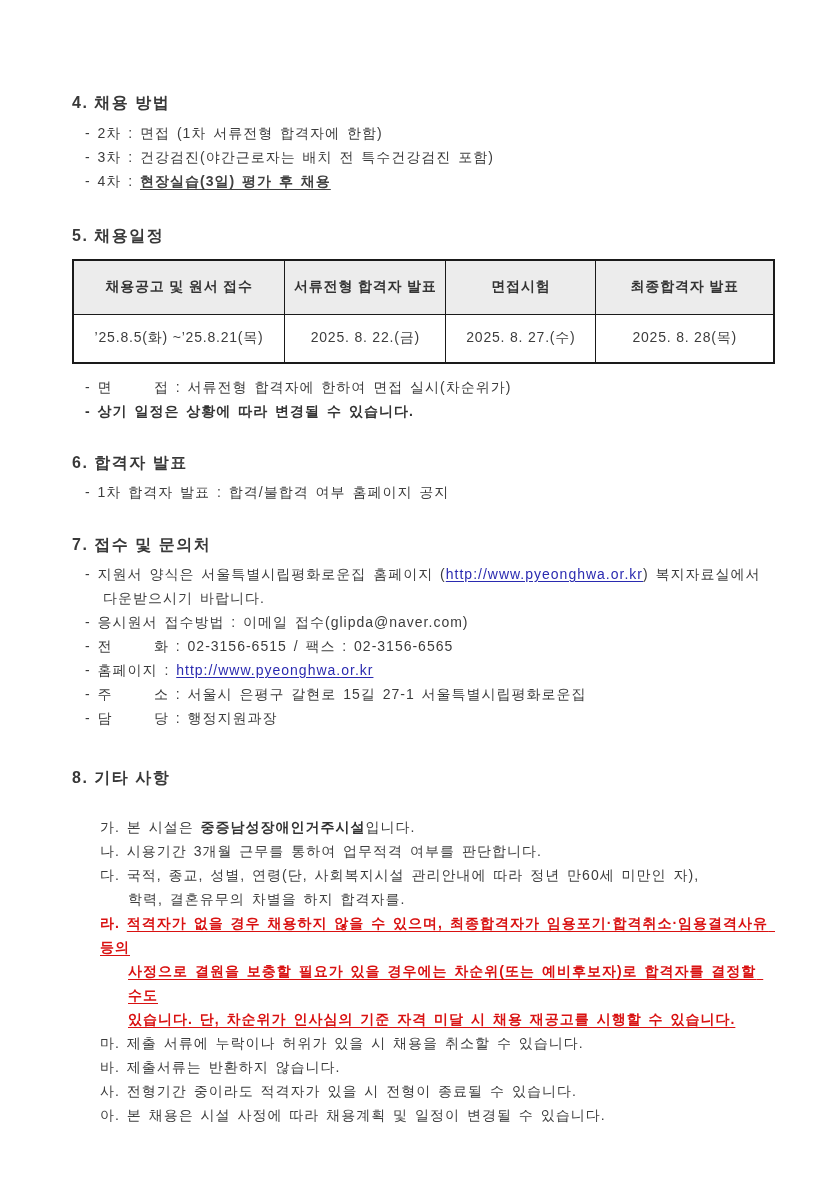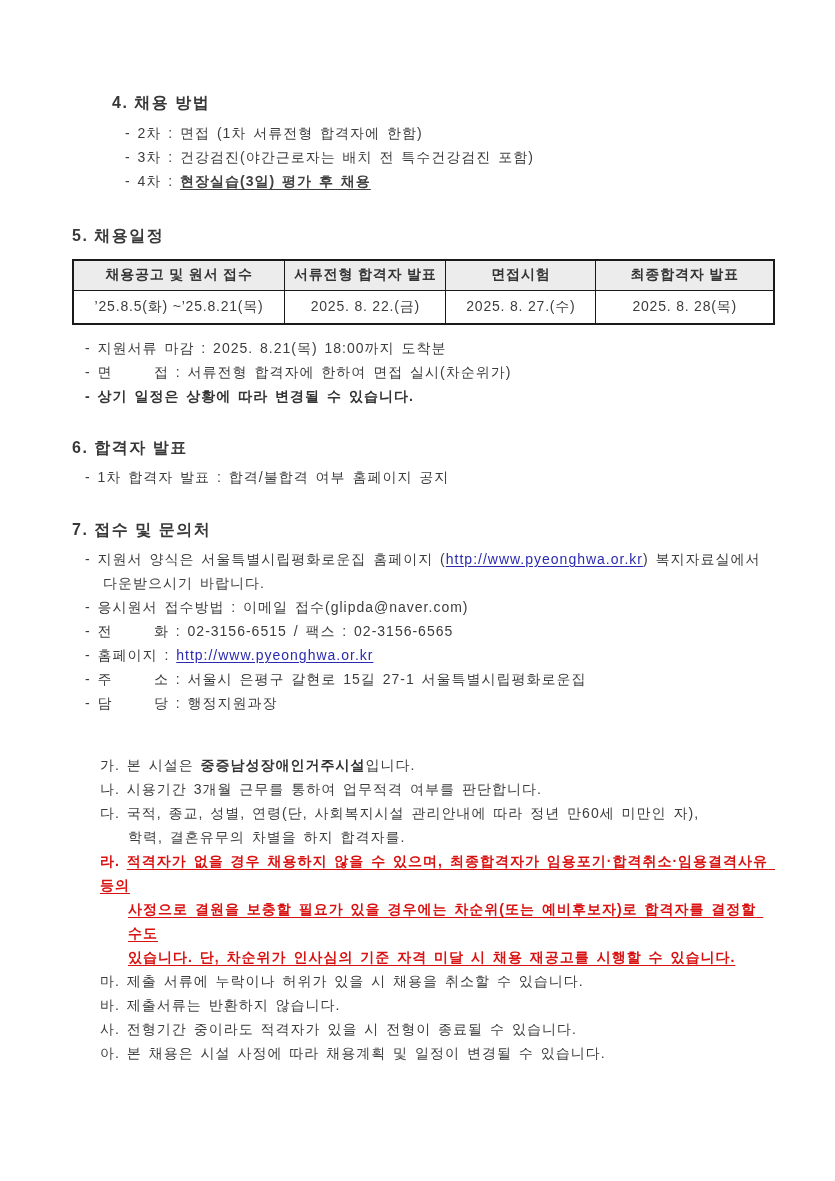--- a/index.html
+++ b/index.html
@@ -32,21 +32,21 @@
   }
   .red-block { color: #d91111; font-weight: bold; }
   .red-block .u { text-decoration: underline; text-underline-offset: 3px; }
   .bold { font-weight: bold; color: #333333; }
   a.link, .link {
     color: #2a2ab0; text-decoration: underline; text-underline-offset: 2px;
     cursor: pointer;
   }
 
   .sec { margin-bottom: 0; }
-  .sec-4 { margin-bottom: 33px; margin-left: 40px; }
+  .sec-4 { margin-bottom: 33px; }
   .sec-4 .sec-heading { margin-bottom: 7px; }
   .sec-5 .sec-heading { margin-bottom: 12px; }
   .sec-5 { margin-bottom: 30px; }
   .sec-6 { margin-bottom: 31px; }
   .sec-6 .sec-heading { margin-bottom: 6px; }
   .sec-7 { margin-bottom: 38px; }
   .sec-7 .sec-heading { margin-bottom: 6px; }
   .sec-8 { margin-bottom: 27px; }
   .sec-8 .sec-heading { margin-bottom: 26px; }
 
@@ -57,23 +57,23 @@
     table-layout: fixed;
     margin-bottom: 11px;
   }
   table.schedule th, table.schedule td {
     border: 1.5px solid #1a1a1a;
     text-align: center;
     font-size: 14px; letter-spacing: 0.8px;
     white-space: nowrap; overflow: hidden;
   }
   table.schedule th {
-    background: #ececec; font-weight: bold; height: 30px; color: #333;
+    background: #ececec; font-weight: bold; height: 54px; color: #333;
   }
-  table.schedule td { height: 34px; color: #3c3c3c; }
+  table.schedule td { height: 49px; color: #3c3c3c; }
 </style>
 </head>
 <body>
 
 <div class="doc">
 
   <div class="sec sec-4">
     <div class="sec-heading">4. 채용 방법</div>
     <div class="line indent1">- 2차 : 면접 (1차 서류전형 합격자에 한함)</div>
     <div class="line indent1">- 3차 : 건강검진(야간근로자는 배치 전 특수건강검진 포함)</div>
@@ -99,21 +99,20 @@
       </thead>
       <tbody>
         <tr>
           <td>’25.8.5(화) ~’25.8.21(목)</td>
           <td>2025. 8. 22.(금)</td>
           <td>2025. 8. 27.(수)</td>
           <td>2025. 8. 28(목)</td>
         </tr>
       </tbody>
     </table>
-    <div class="line indent1">- 지원서류 마감 : 2025. 8.21(목) 18:00까지 도착분</div>
     <div class="line indent1">- 면      접 : 서류전형 합격자에 한하여 면접 실시(차순위가)</div>
     <div class="line indent1 bold">- 상기 일정은 상황에 따라 변경될 수 있습니다.</div>
   </div>
 
   <div class="sec sec-6">
     <div class="sec-heading">6. 합격자 발표</div>
     <div class="line indent1">- 1차 합격자 발표 : 합격/불합격 여부 홈페이지 공지</div>
   </div>
 
   <div class="sec sec-7">
@@ -121,20 +120,21 @@
     <div class="line indent1"><span>- 지원서 양식은 서울특별시립평화로운집 홈페이지 (</span><a class="link">http://www.pyeonghwa.or.kr</a><span>) 복지자료실에서</span></div>
     <div class="line cont1">다운받으시기 바랍니다.</div>
     <div class="line indent1">- 응시원서 접수방법 : 이메일 접수(glipda@naver.com)</div>
     <div class="line indent1">- 전      화 : 02-3156-6515 / 팩스 : 02-3156-6565</div>
     <div class="line indent1"><span>- 홈페이지 : </span><a class="link">http://www.pyeonghwa.or.kr</a></div>
     <div class="line indent1">- 주      소 : 서울시 은평구 갈현로 15길 27-1 서울특별시립평화로운집</div>
     <div class="line indent1">- 담      당 : 행정지원과장</div>
   </div>
 
   <div class="sec sec-8">
+    <div class="sec-heading">8. 기타 사항</div>
     <div class="line indent2"><span>가. 본 시설은 </span><span class="bold">중증남성장애인거주시설</span><span>입니다.</span></div>
     <div class="line indent2">나. 시용기간 3개월 근무를 통하여 업무적격 여부를 판단합니다.</div>
     <div class="line indent2">다. 국적, 종교, 성별, 연령(단, 사회복지시설 관리안내에 따라 정년 만60세 미만인 자),</div>
     <div class="line cont2">학력, 결혼유무의 차별을 하지 합격자를.</div>
     <div class="red-block">
       <div class="line indent2"><span>라. </span><span class="u">적격자가 없을 경우 채용하지 않을 수 있으며, 최종합격자가 임용포기·합격취소·임용결격사유 등의</span></div>
       <div class="line cont2 u">사정으로 결원을 보충할 필요가 있을 경우에는 차순위(또는 예비후보자)로 합격자를 결정할 수도</div>
       <div class="line cont2 u">있습니다. 단, 차순위가 인사심의 기준 자격 미달 시 채용 재공고를 시행할 수 있습니다.</div>
     </div>
     <div class="line indent2">마. 제출 서류에 누락이나 허위가 있을 시 채용을 취소할 수 있습니다.</div>

